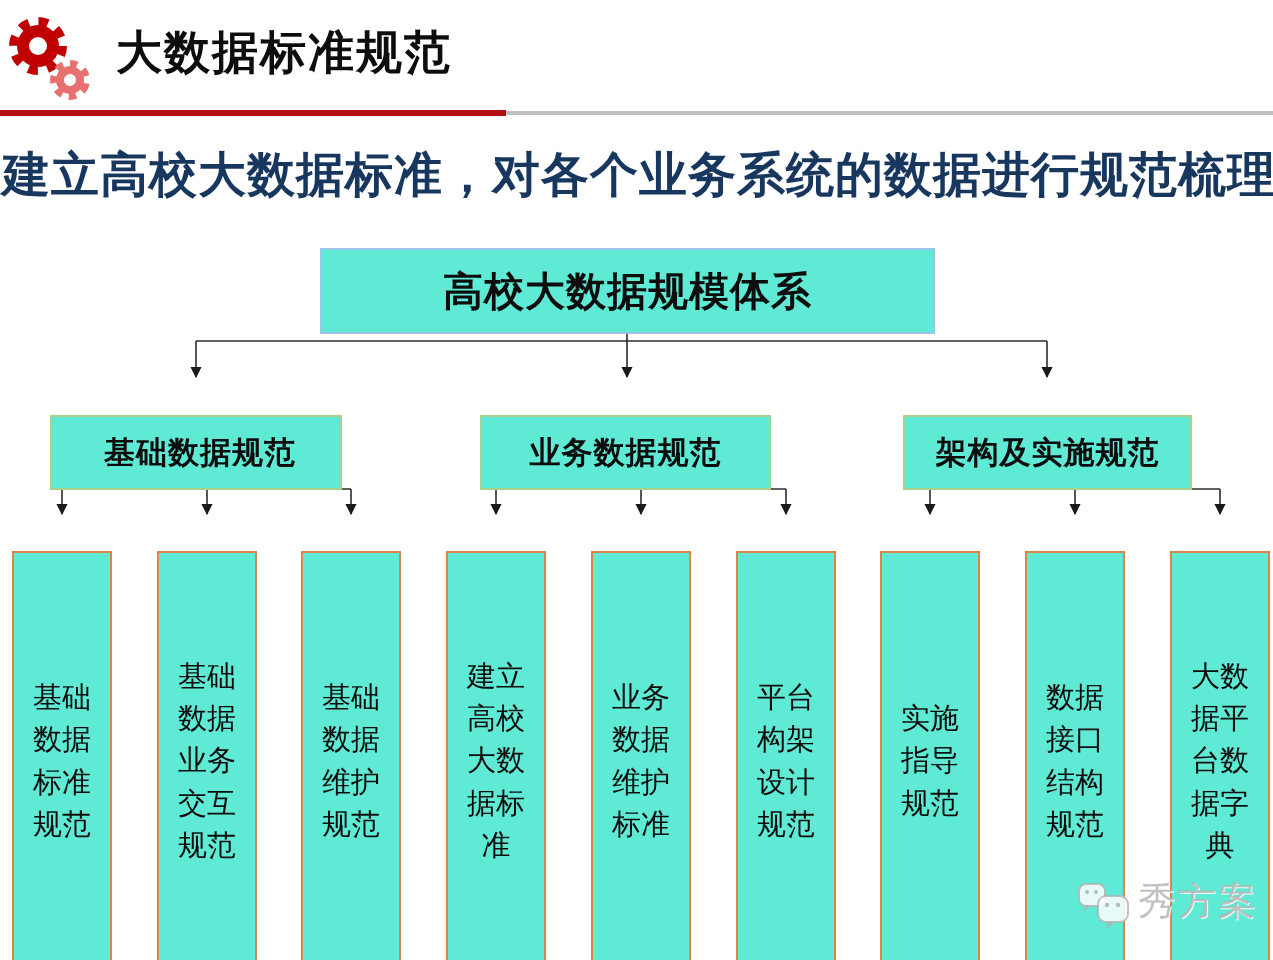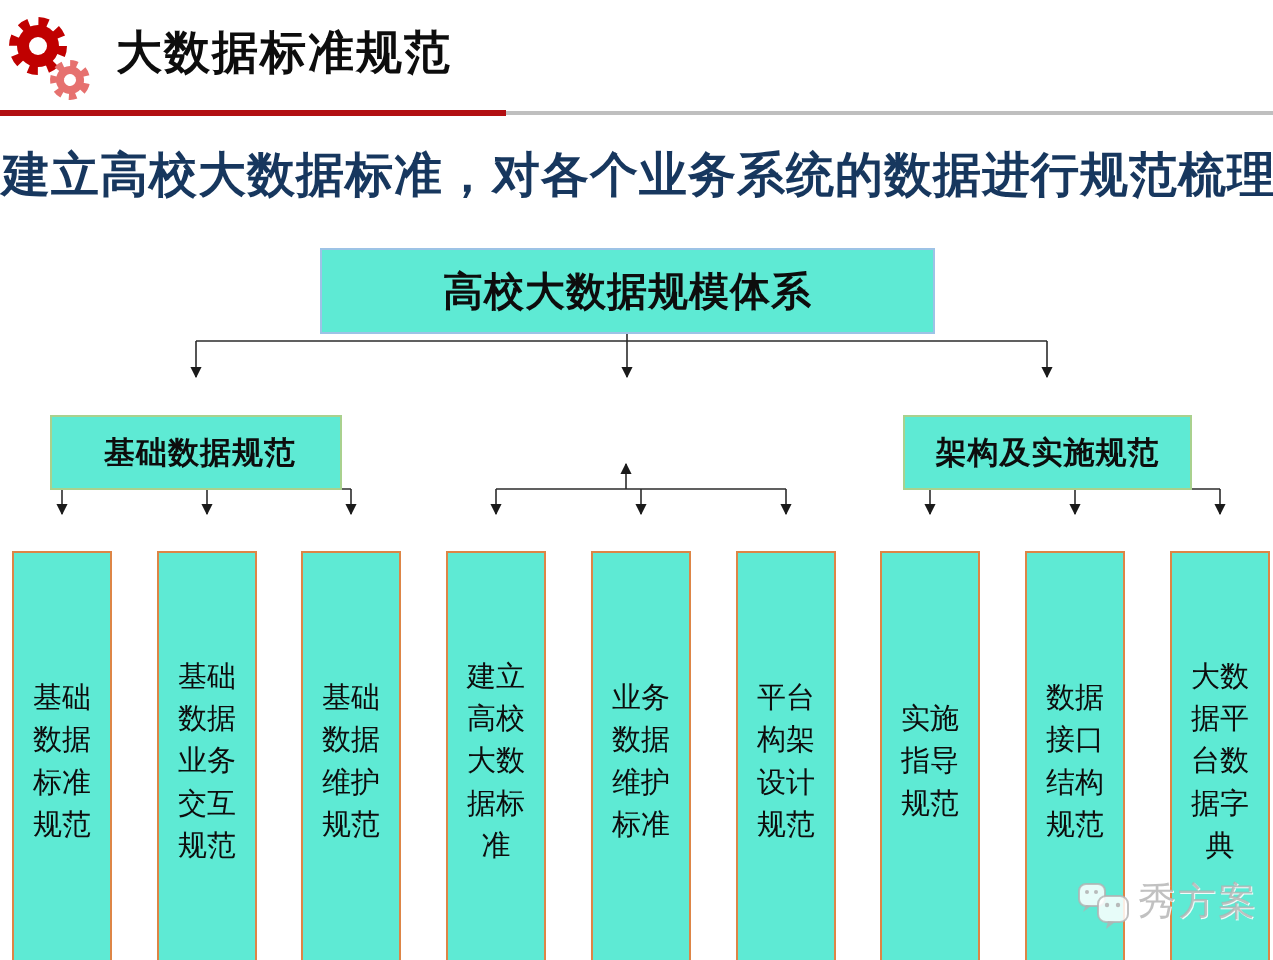--- a/index.html
+++ b/index.html
@@ -84,20 +84,21 @@
       <line x1="930" y1="489" x2="1220" y2="489"></line>
       <line x1="930" y1="489" x2="930" y2="514" marker-end="url(#ah)"></line>
       <line x1="1075" y1="489" x2="1075" y2="514" marker-end="url(#ah)"></line>
       <line x1="1220" y1="489" x2="1220" y2="514" marker-end="url(#ah)"></line>
     </g>
   </svg>
 
   <div class="box root-box">高校大数据规模体系</div>
 
   <div class="box branch-box branch-a">基础数据规范</div>
+  <div class="box branch-box branch-b">业务数据规范</div>
   <div class="box branch-box branch-c">架构及实施规范</div>
 
   <div class="box leaf-box" style="left:12px">
       <span class="leaf-label">基础数据标准规范</span>
     </div>
   <div class="box leaf-box" style="left:157px">
       <span class="leaf-label">基础数据业务交互规范</span>
     </div>
   <div class="box leaf-box" style="left:301px">
       <span class="leaf-label">基础数据维护规范</span>

